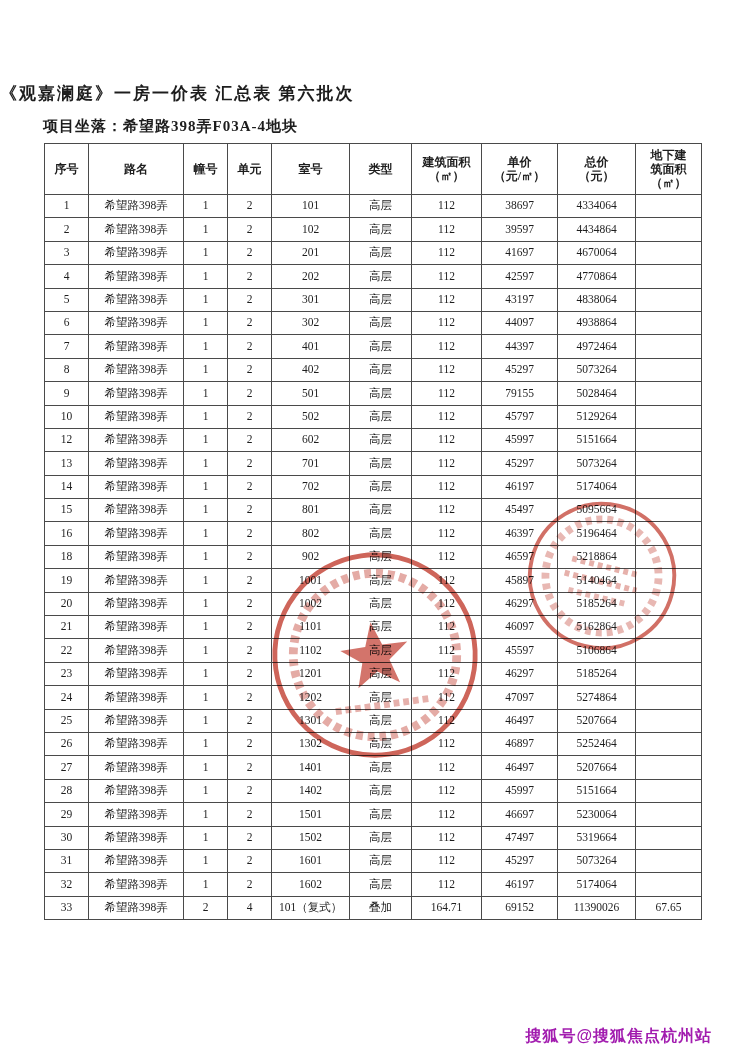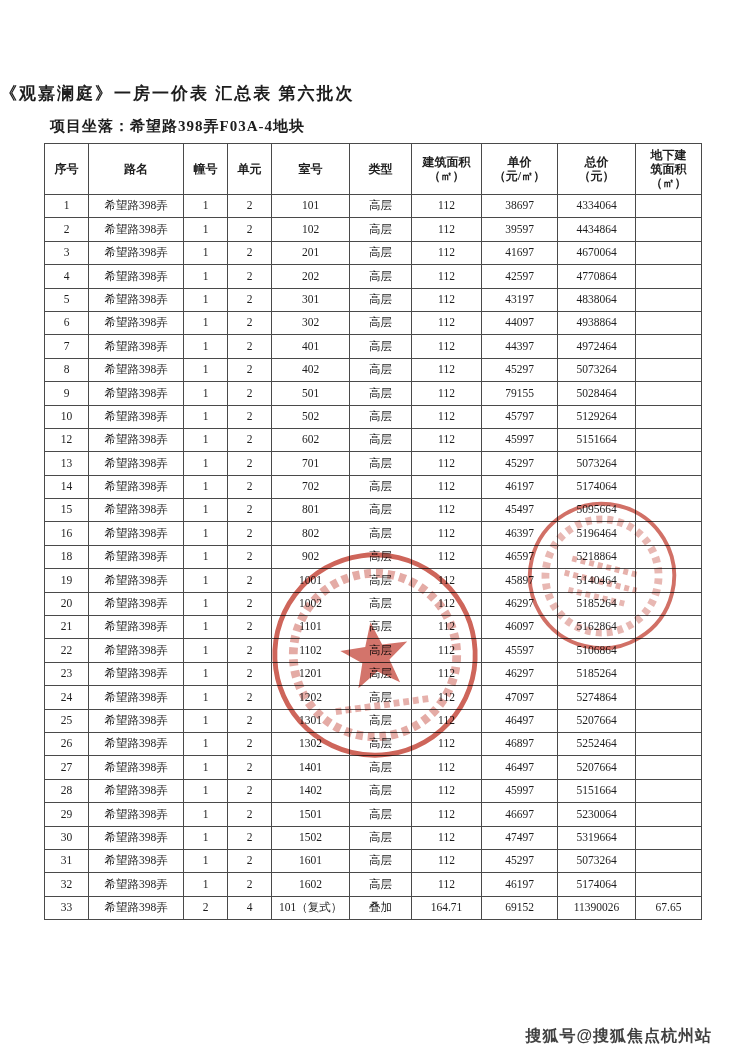--- a/index.html
+++ b/index.html
@@ -10,21 +10,21 @@
     color:#1d1d1d;
     position:relative;
     overflow:hidden;
   }
   .page{position:absolute;inset:0;background:#fff;}
   .doc-title{
     position:absolute;top:82px;left:0;width:100%;
     font-weight:bold;font-size:17px;letter-spacing:2px;
   }
   .doc-subtitle{
-    position:absolute;top:117px;left:50px;
+    position:absolute;top:117px;left:43px;
     font-weight:bold;font-size:15px;letter-spacing:1px;
   }
   table.price-table{
     position:absolute;top:143px;left:44px;width:657px;
     border-collapse:collapse;table-layout:fixed;
   }
   .price-table th,.price-table td{
     border:1px solid #4a4a4a;
     text-align:center;vertical-align:middle;
     font-size:11.5px;line-height:1.18;
@@ -36,21 +36,21 @@
     white-space:pre-line;
   }
   .price-table td{white-space:nowrap;}
   
   .seal{position:absolute;mix-blend-mode:multiply;pointer-events:none;}
   .seal-main{left:268px;top:548px;width:214px;height:214px;opacity:.78;transform:rotate(-8deg);}
   .seal-right{left:524px;top:498px;width:156px;height:156px;opacity:.72;transform:rotate(14deg);}
   .footer-credit{
     position:absolute;right:28px;bottom:10px;
     font-family:"Liberation Sans","DejaVu Sans",sans-serif;
-    font-weight:bold;font-size:16px;color:#404040;letter-spacing:1px;
+    font-weight:bold;font-size:16px;color:#a21caf;letter-spacing:1px;
   }
 </style>
 </head>
 <body>
 
 <div class="page">
 
   <div class="doc-title">《观嘉澜庭》一房一价表  汇总表   第六批次</div>
   <div class="doc-subtitle">项目坐落：希望路398弄F03A-4地块</div>
 

